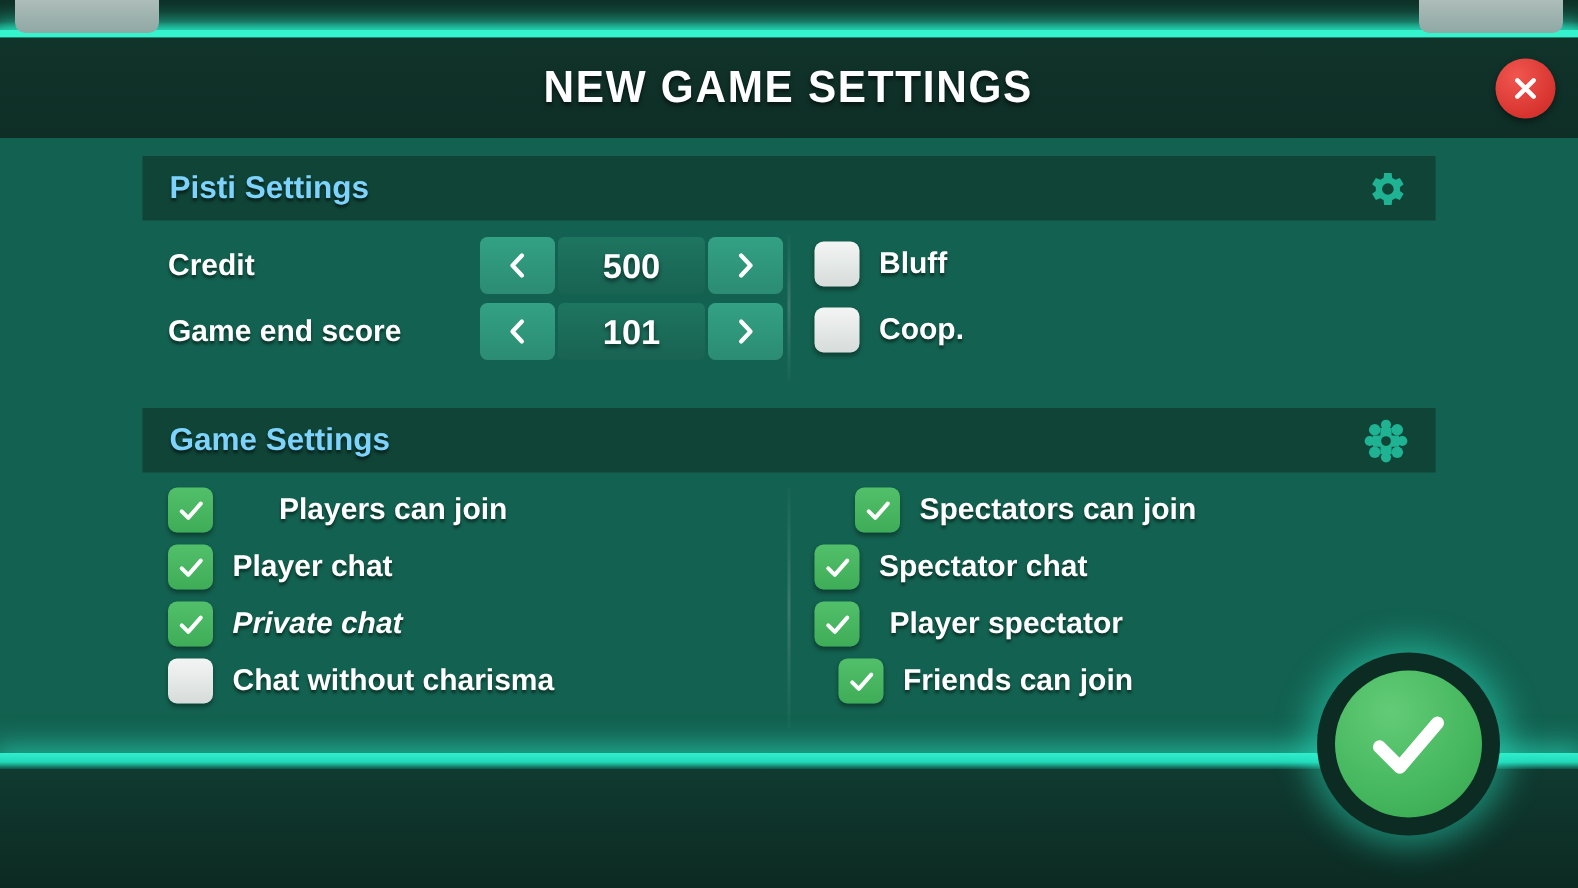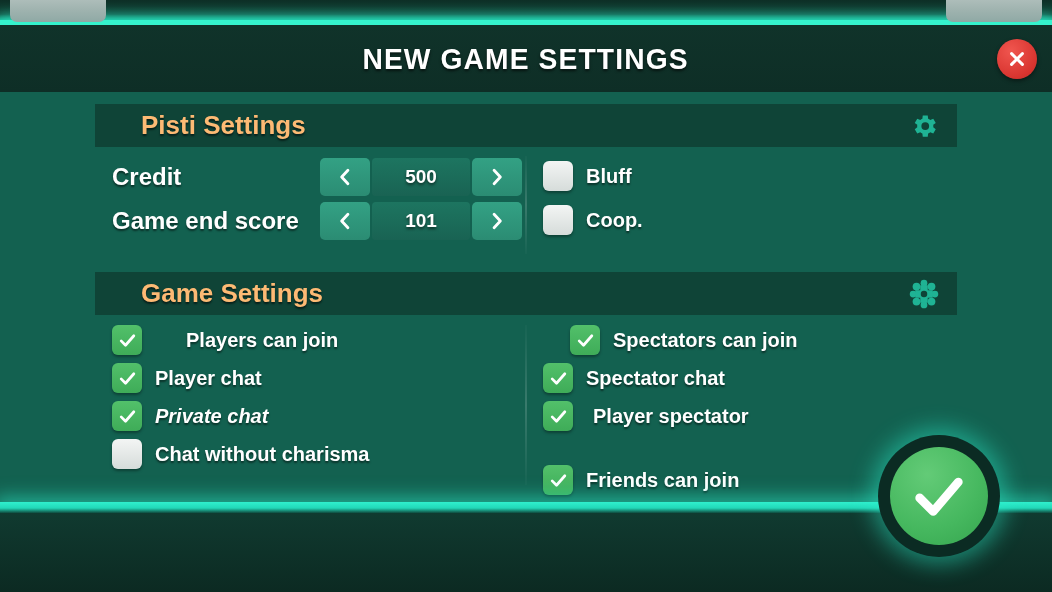--- a/index.html
+++ b/index.html
@@ -95,25 +95,24 @@
 
   .section-header {
     height: 43px;
     background: #0f4437;
     display: flex;
     align-items: center;
     padding: 0 18px;
     justify-content: space-between;
   }
   .section-title {
-    color: #fdba74;
-    font-size: 26px;
+    color: #7dd3fc;
+    font-size: 21px;
     font-weight: bold;
     text-shadow: 0 2px 2px rgba(0,0,0,0.55);
-    margin-left: 28px;
   }
   .section-icon { width: 30px; height: 30px; display: block; cursor: pointer; }
 
   
   #pisti-header { top: 12px; }
   .pisti-body {
     position: absolute;
     left: 95px;
     top: 66px;
     width: 862px;
@@ -125,21 +124,21 @@
     align-items: center;
     height: 38px;
   }
   .stepper-row.r0 { top: 0px; }
   .stepper-row.r1 { top: 44px; }
 
   .row-label {
     position: absolute;
     left: 17px;
     color: #ffffff;
-    font-size: 24px;
+    font-size: 20px;
     font-weight: bold;
     text-shadow: 0 2px 2px rgba(0,0,0,0.5);
     white-space: nowrap;
     line-height: 38px;
   }
   .stepper {
     position: absolute;
     left: 225px;
     display: flex;
     align-items: center;
@@ -152,21 +151,21 @@
     border-radius: 5px;
     display: flex; align-items: center; justify-content: center;
     cursor: pointer;
   }
   .step-btn svg { width: 20px; height: 24px; display: block; }
   .step-value {
     width: 98px; height: 38px;
     background: linear-gradient(180deg, #1d7560 0%, #196353 100%);
     border-radius: 4px;
     color: #ffffff;
-    font-size: 19px;
+    font-size: 23px;
     font-weight: bold;
     display: flex; align-items: center; justify-content: center;
     text-shadow: 0 2px 3px rgba(0,0,0,0.55);
   }
 
   .vdivider {
     position: absolute;
     width: 2px;
     background: linear-gradient(180deg, rgba(255,255,255,0.02), rgba(255,255,255,0.16), rgba(255,255,255,0.02));
   }
@@ -413,21 +412,21 @@
 
       <div class="cbox-row" style="left:448px; top:76px;gap:20px;">
         <span class="cbox on">
           <svg viewBox="0 0 24 24">
               <path d="M4 12.5 L9.5 18 L20 6" stroke="#ffffff" stroke-width="3.4" fill="none" stroke-linecap="round" stroke-linejoin="round"></path>
             </svg>
         </span>
         <span class="cbox-label">Player spectator</span>
       </div>
 
-      <div class="cbox-row" style="left:448px; top:114px;margin-top:26px;">
+      <div class="cbox-row" style="left:464px; top:114px;">
         <span class="cbox on">
           <svg viewBox="0 0 24 24">
               <path d="M4 12.5 L9.5 18 L20 6" stroke="#ffffff" stroke-width="3.4" fill="none" stroke-linecap="round" stroke-linejoin="round"></path>
             </svg>
         </span>
         <span class="cbox-label">Friends can join</span>
       </div>
     </div>
   </div>
 

